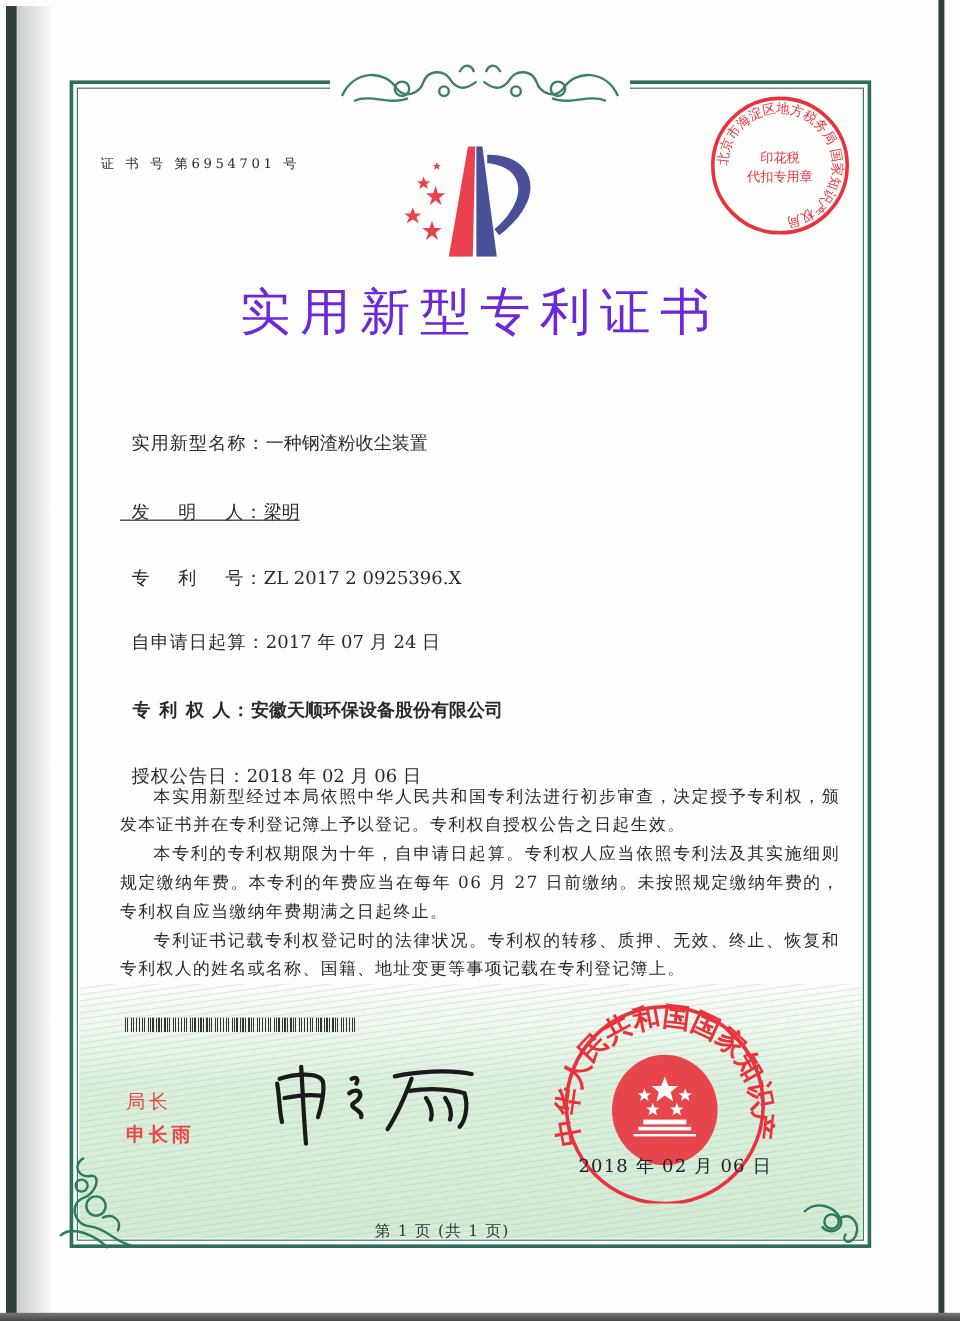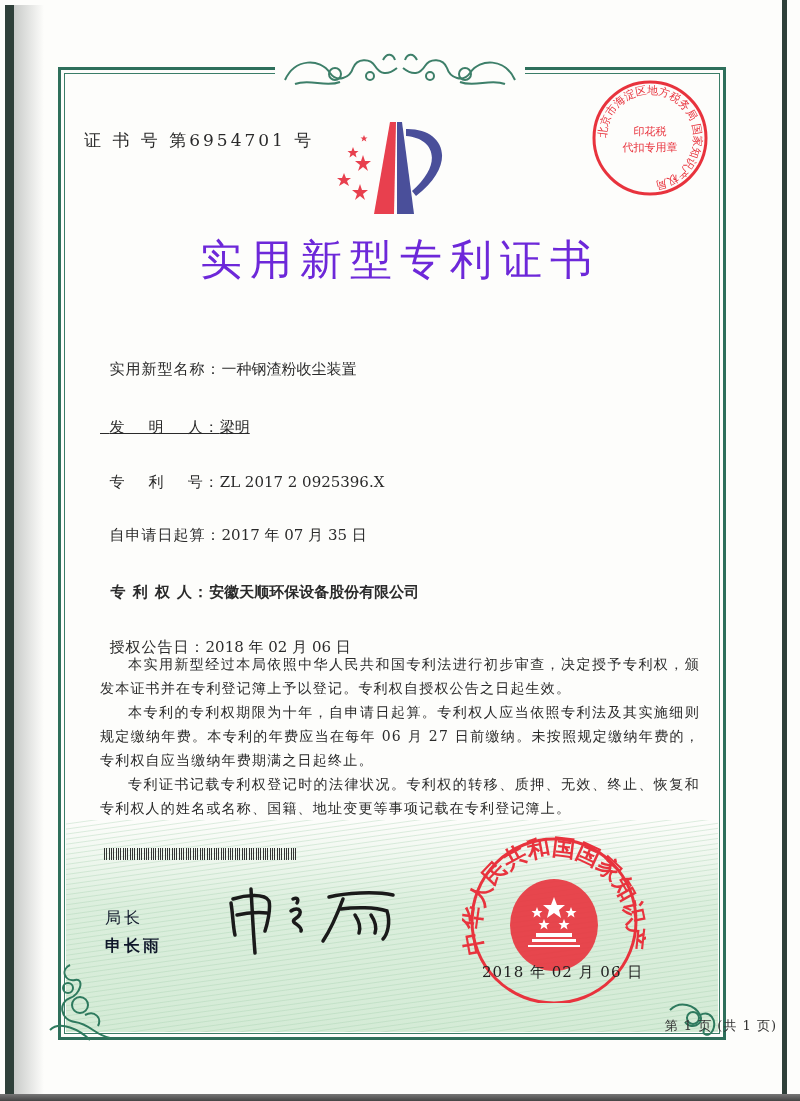--- a/index.html
+++ b/index.html
@@ -38,21 +38,21 @@
     background:
       repeating-linear-gradient(172deg, rgba(170,210,180,0.0) 0px, rgba(170,210,180,0.0) 3px, rgba(160,205,170,0.35) 4px, rgba(170,210,180,0.0) 5px),
       linear-gradient(to bottom, rgba(232,244,232,0.0), rgba(214,236,216,0.85) 40%, rgba(210,234,212,0.95));
   }
   .ornament {
     position: absolute;
   }
   .ornament svg { display: block; }
 
   .cert-no {
-    position: absolute; left: 84px; top: 129px; font-size: 17px; letter-spacing: 3px;
+    position: absolute; left: 84px; top: 129px; font-size: 11px; letter-spacing: 3px;
   }
   .logo {
     position: absolute; left: 334px; top: 118px; width: 118px; height: 96px;
   }
   .stamp-local {
     position: absolute; left: 590px; top: 78px; width: 120px; height: 120px;
   }
   .title {
     position: absolute; left: 0; width: 800px; top: 232px; text-align: center;
     font-family: "DejaVu Sans", sans-serif; font-size: 42px; letter-spacing: 8px;
@@ -66,34 +66,34 @@
     position: absolute; left: 100px; width: 600px; font-size: 14px;
     line-height: 24px; letter-spacing: 1.2px; text-align: justify;
   }
   .para p { margin: 0; text-indent: 2em; }
   .barcode {
     position: absolute; left: 104px; top: 848px; width: 193px; height: 12px;
     background: repeating-linear-gradient(90deg, #333 0 1px, transparent 1px 2px, #333 2px 3px, transparent 3px 5px, #333 5px 6px, transparent 6px 7px);
   }
   .director-title, .director-name {
     position: absolute; left: 105px; font-family: "DejaVu Sans", sans-serif;
-    font-size: 16px; letter-spacing: 3px; color: #0f172a;
+    font-size: 16px; letter-spacing: 3px; color: #ef4444;
   }
   .signature {
     position: absolute; left: 225px; top: 885px; width: 180px; height: 70px;
   }
   .stamp-national {
     position: absolute; left: 462px; top: 833px; width: 184px; height: 170px;
   }
   .seal-date {
     position: absolute; left: 482px; top: 963px; font-size: 15px; letter-spacing: 1px; color: #222;
   }
   .page-no {
-    position: absolute; left: 0; width: 737px; top: 1017px; text-align: right;
-    font-size: 13px; letter-spacing: 1px; color: #333; margin-left: 40px;
+    position: absolute; left: 0; width: 737px; top: 1017px; text-align: center;
+    font-size: 13px; letter-spacing: 1px; color: #333;
   }
 </style>
 </head>
 <body>
 
 <div class="scan-edge-left"></div>
 <div class="scan-shadow-left"></div>
 <div class="scan-edge-right"></div>
 <div class="scan-edge-bottom"></div>
 
@@ -179,21 +179,21 @@
 <div class="field" style="top:342px;">
   <span class="label">实用新型名称：</span><span>一种钢渣粉收尘装置</span>
 </div>
 <div class="field" style="top:400px;text-decoration:underline;">
   <span class="label">发    明    人：</span><span>梁明</span>
 </div>
 <div class="field" style="top:455px;">
   <span class="label">专    利    号：</span><span>ZL 2017 2 0925396.X</span>
 </div>
 <div class="field" style="top:508px;">
-  <span class="label">自申请日起算：</span><span>2017 年 07 月 35 日</span>
+  <span class="label">自申请日起算：</span><span>2017 年 07 月 24 日</span>
 </div>
 <div class="field" style="top:565px;font-weight:bold;">
   <span class="label">专 利 权 人：</span><span>安徽天顺环保设备股份有限公司</span>
 </div>
 <div class="field" style="top:620px;">
   <span class="label">授权公告日：</span><span>2018 年 02 月 06 日</span>
 </div>
 
 <div class="para" style="top:616px;margin-top:36px;">
   <p>本实用新型经过本局依照中华人民共和国专利法进行初步审查，决定授予专利权，颁发本证书并在专利登记簿上予以登记。专利权自授权公告之日起生效。</p>

